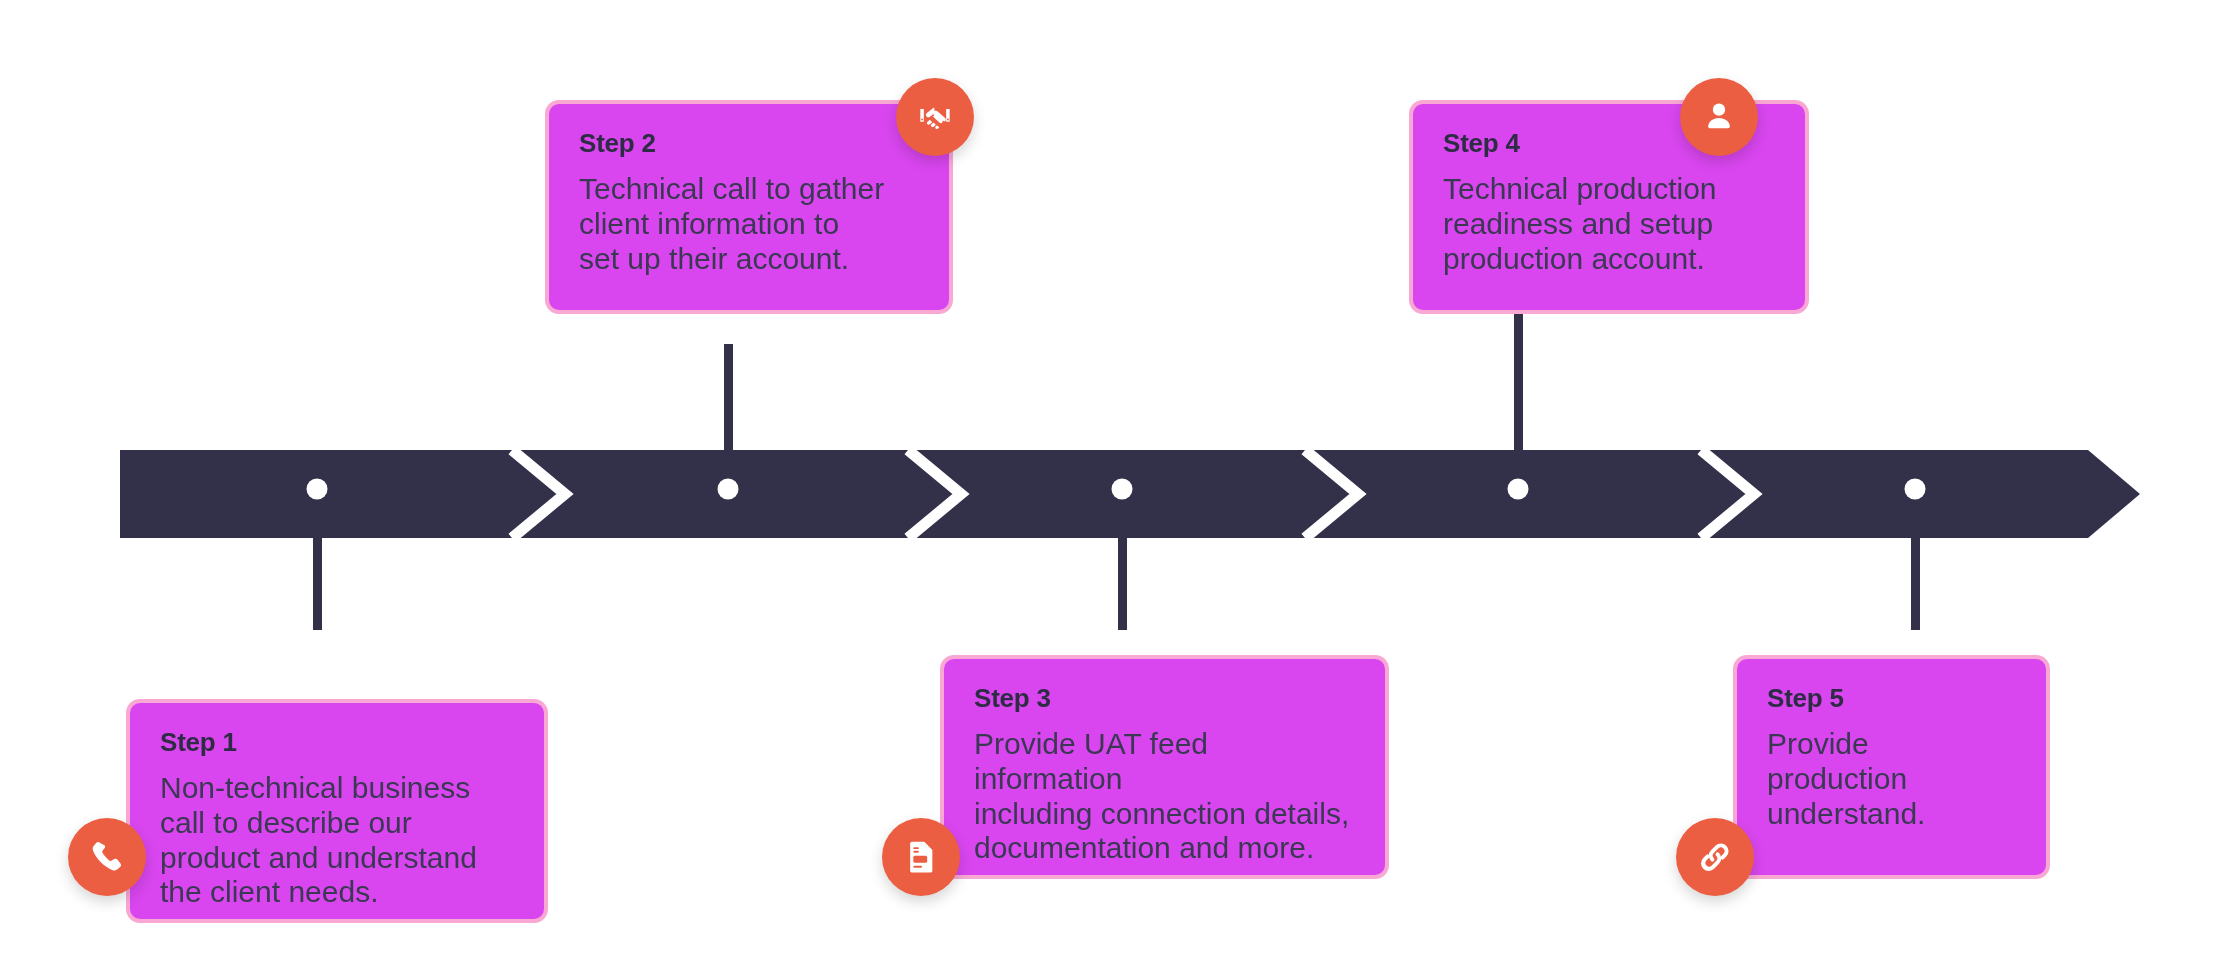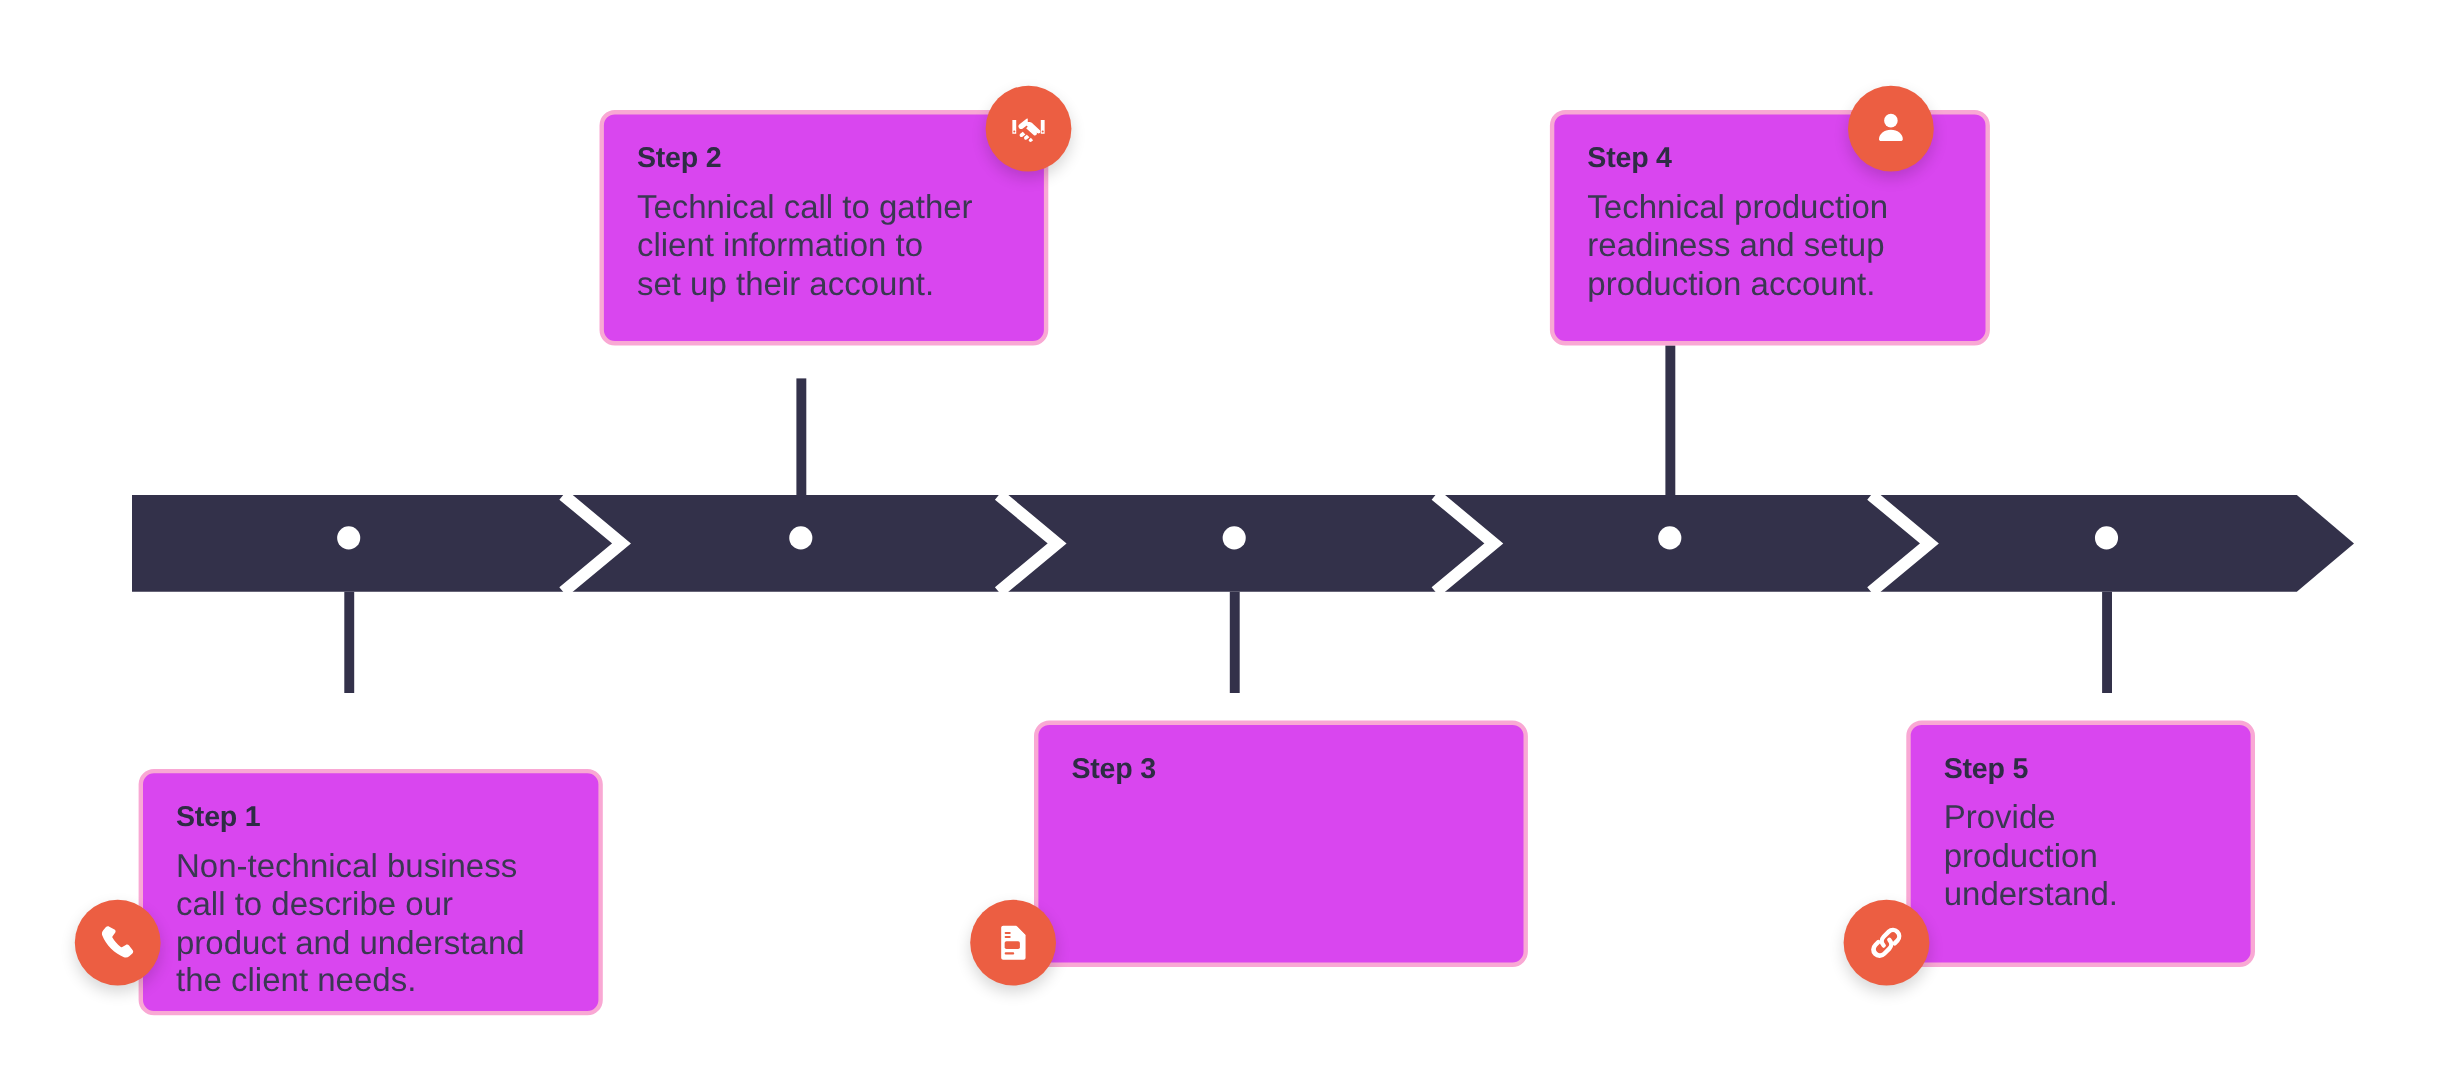--- a/index.html
+++ b/index.html
@@ -168,20 +168,23 @@
   </div>
   <div class="icon-badge" style="left:68px; top:818px;">
     <svg viewBox="0 0 24 24" aria-hidden="true">
       <path d="M7.4 3.3c-.5-.4-1.3-.3-1.8.2L4.1 5.2c-.7.8-.9 1.9-.5 2.9 1 2.6 2.6 5 4.7 7.1 2.1 2.1 4.5 3.7 7.1 4.7 1 .4 2.1.2 2.9-.5l1.7-1.5c.5-.5.6-1.3.2-1.8l-2-2.6c-.4-.5-1.2-.7-1.8-.3l-1.9 1.1c-.3.2-.7.2-1-.1-.9-.7-1.7-1.5-2.4-2.3-.7-.8-1.4-1.7-1.9-2.6-.2-.3-.2-.7.1-1l1.3-1.7c.4-.5.3-1.3-.1-1.7L7.4 3.3z"></path>
     </svg>
   </div>
 
   <div class="card" style="left:940px; top:655px; width:449px; height:224px;">
     <div class="card-inner">
       <p class="card-title">Step 3</p>
+      <p class="card-body">Provide UAT feed information
+including connection details,
+documentation and more.</p>
     </div>
   </div>
   <div class="icon-badge" style="left:882px; top:818px;">
     <svg viewBox="0 0 24 24" aria-hidden="true">
       <path d="M6.6 2.8h7.1l5.1 5.1v12.3c0 .6-.5 1.1-1.1 1.1H6.6c-.6 0-1.1-.5-1.1-1.1V3.9c0-.6.5-1.1 1.1-1.1z"></path>
       <path d="M13.9 2.9v4.2c0 .5.4.9.9.9h4.1z" fill="#ffffff"></path>
       <rect x="7.4" y="6.1" width="3.3" height="1.1" rx="0.5" fill="#ec5e42"></rect>
       <rect x="7.4" y="8.3" width="3.3" height="1.1" rx="0.5" fill="#ec5e42"></rect>
       <rect x="7.4" y="11.2" width="8.3" height="4.3" rx="1" fill="#ec5e42"></rect>
       <rect x="7.4" y="17.2" width="5.2" height="1.3" rx="0.6" fill="#ec5e42"></rect>

